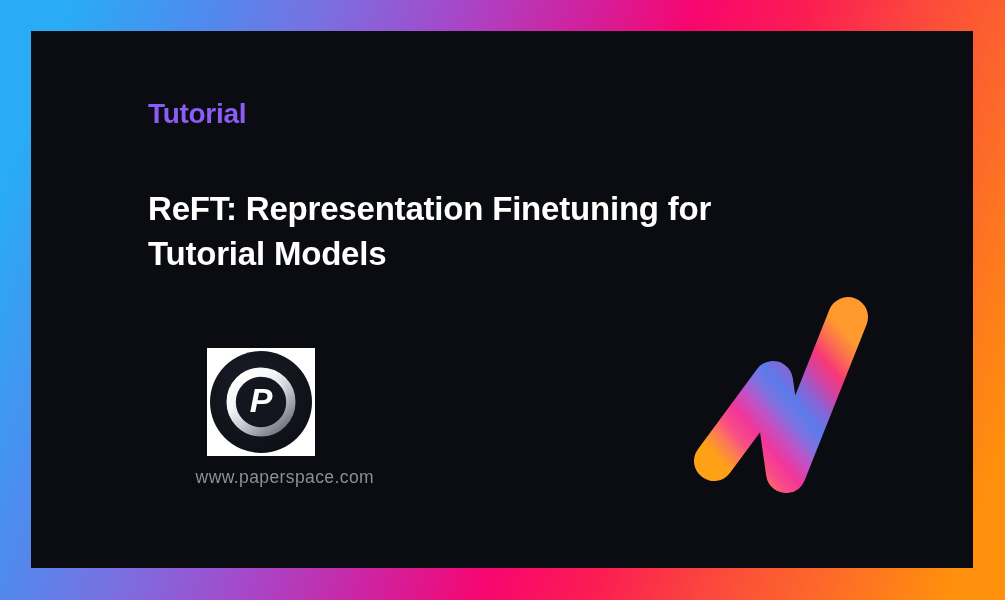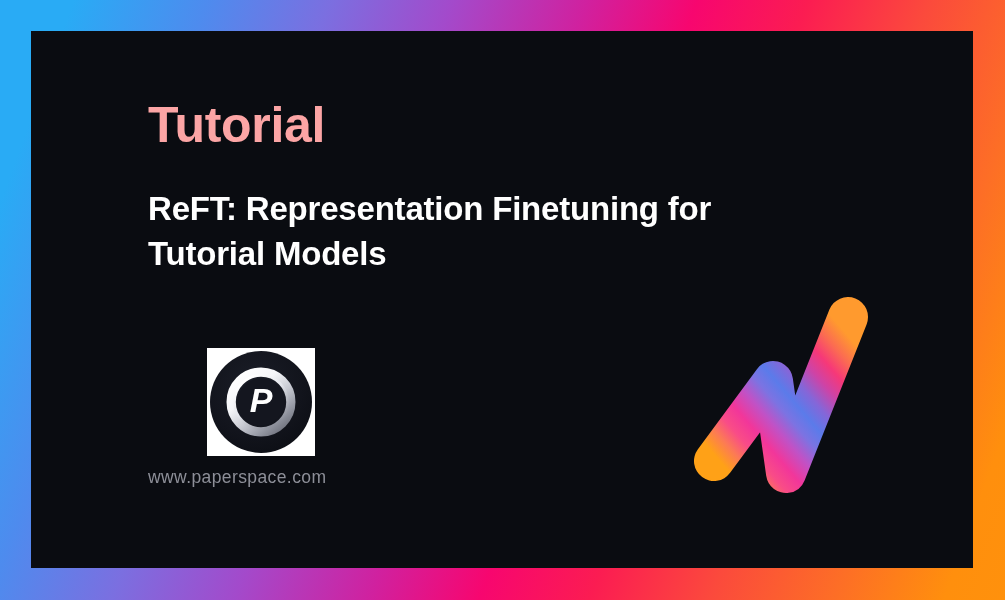--- a/index.html
+++ b/index.html
@@ -35,23 +35,23 @@
     top: 31px;
     width: 942px;
     height: 537px;
     background: #0A0C11;
     overflow: hidden;
   }
   .kicker {
     position: absolute;
     left: 117px;
     top: 69px;
-    font-size: 50px;
+    font-size: 28px;
     font-weight: bold;
-    color: #fca5a5;
+    color: #8b5cf6;
     letter-spacing: -0.3px;
     line-height: 1;
     white-space: nowrap;
   }
   .headline {
     position: absolute;
     left: 117px;
     top: 155px;
     width: 660px;
     font-size: 33px;
@@ -71,21 +71,21 @@
   .logo-svg {
     display: block;
     width: 108px;
     height: 108px;
   }
   .site-url {
     position: absolute;
     left: 117px;
     top: 436px;
     width: 226px;
-    text-align: left;
+    text-align: right;
     font-size: 17.5px;
     color: #8D8F98;
     letter-spacing: 0.4px;
     white-space: nowrap;
   }
   .squiggle {
     position: absolute;
     left: 645px;
     top: 250px;
     width: 215px;

